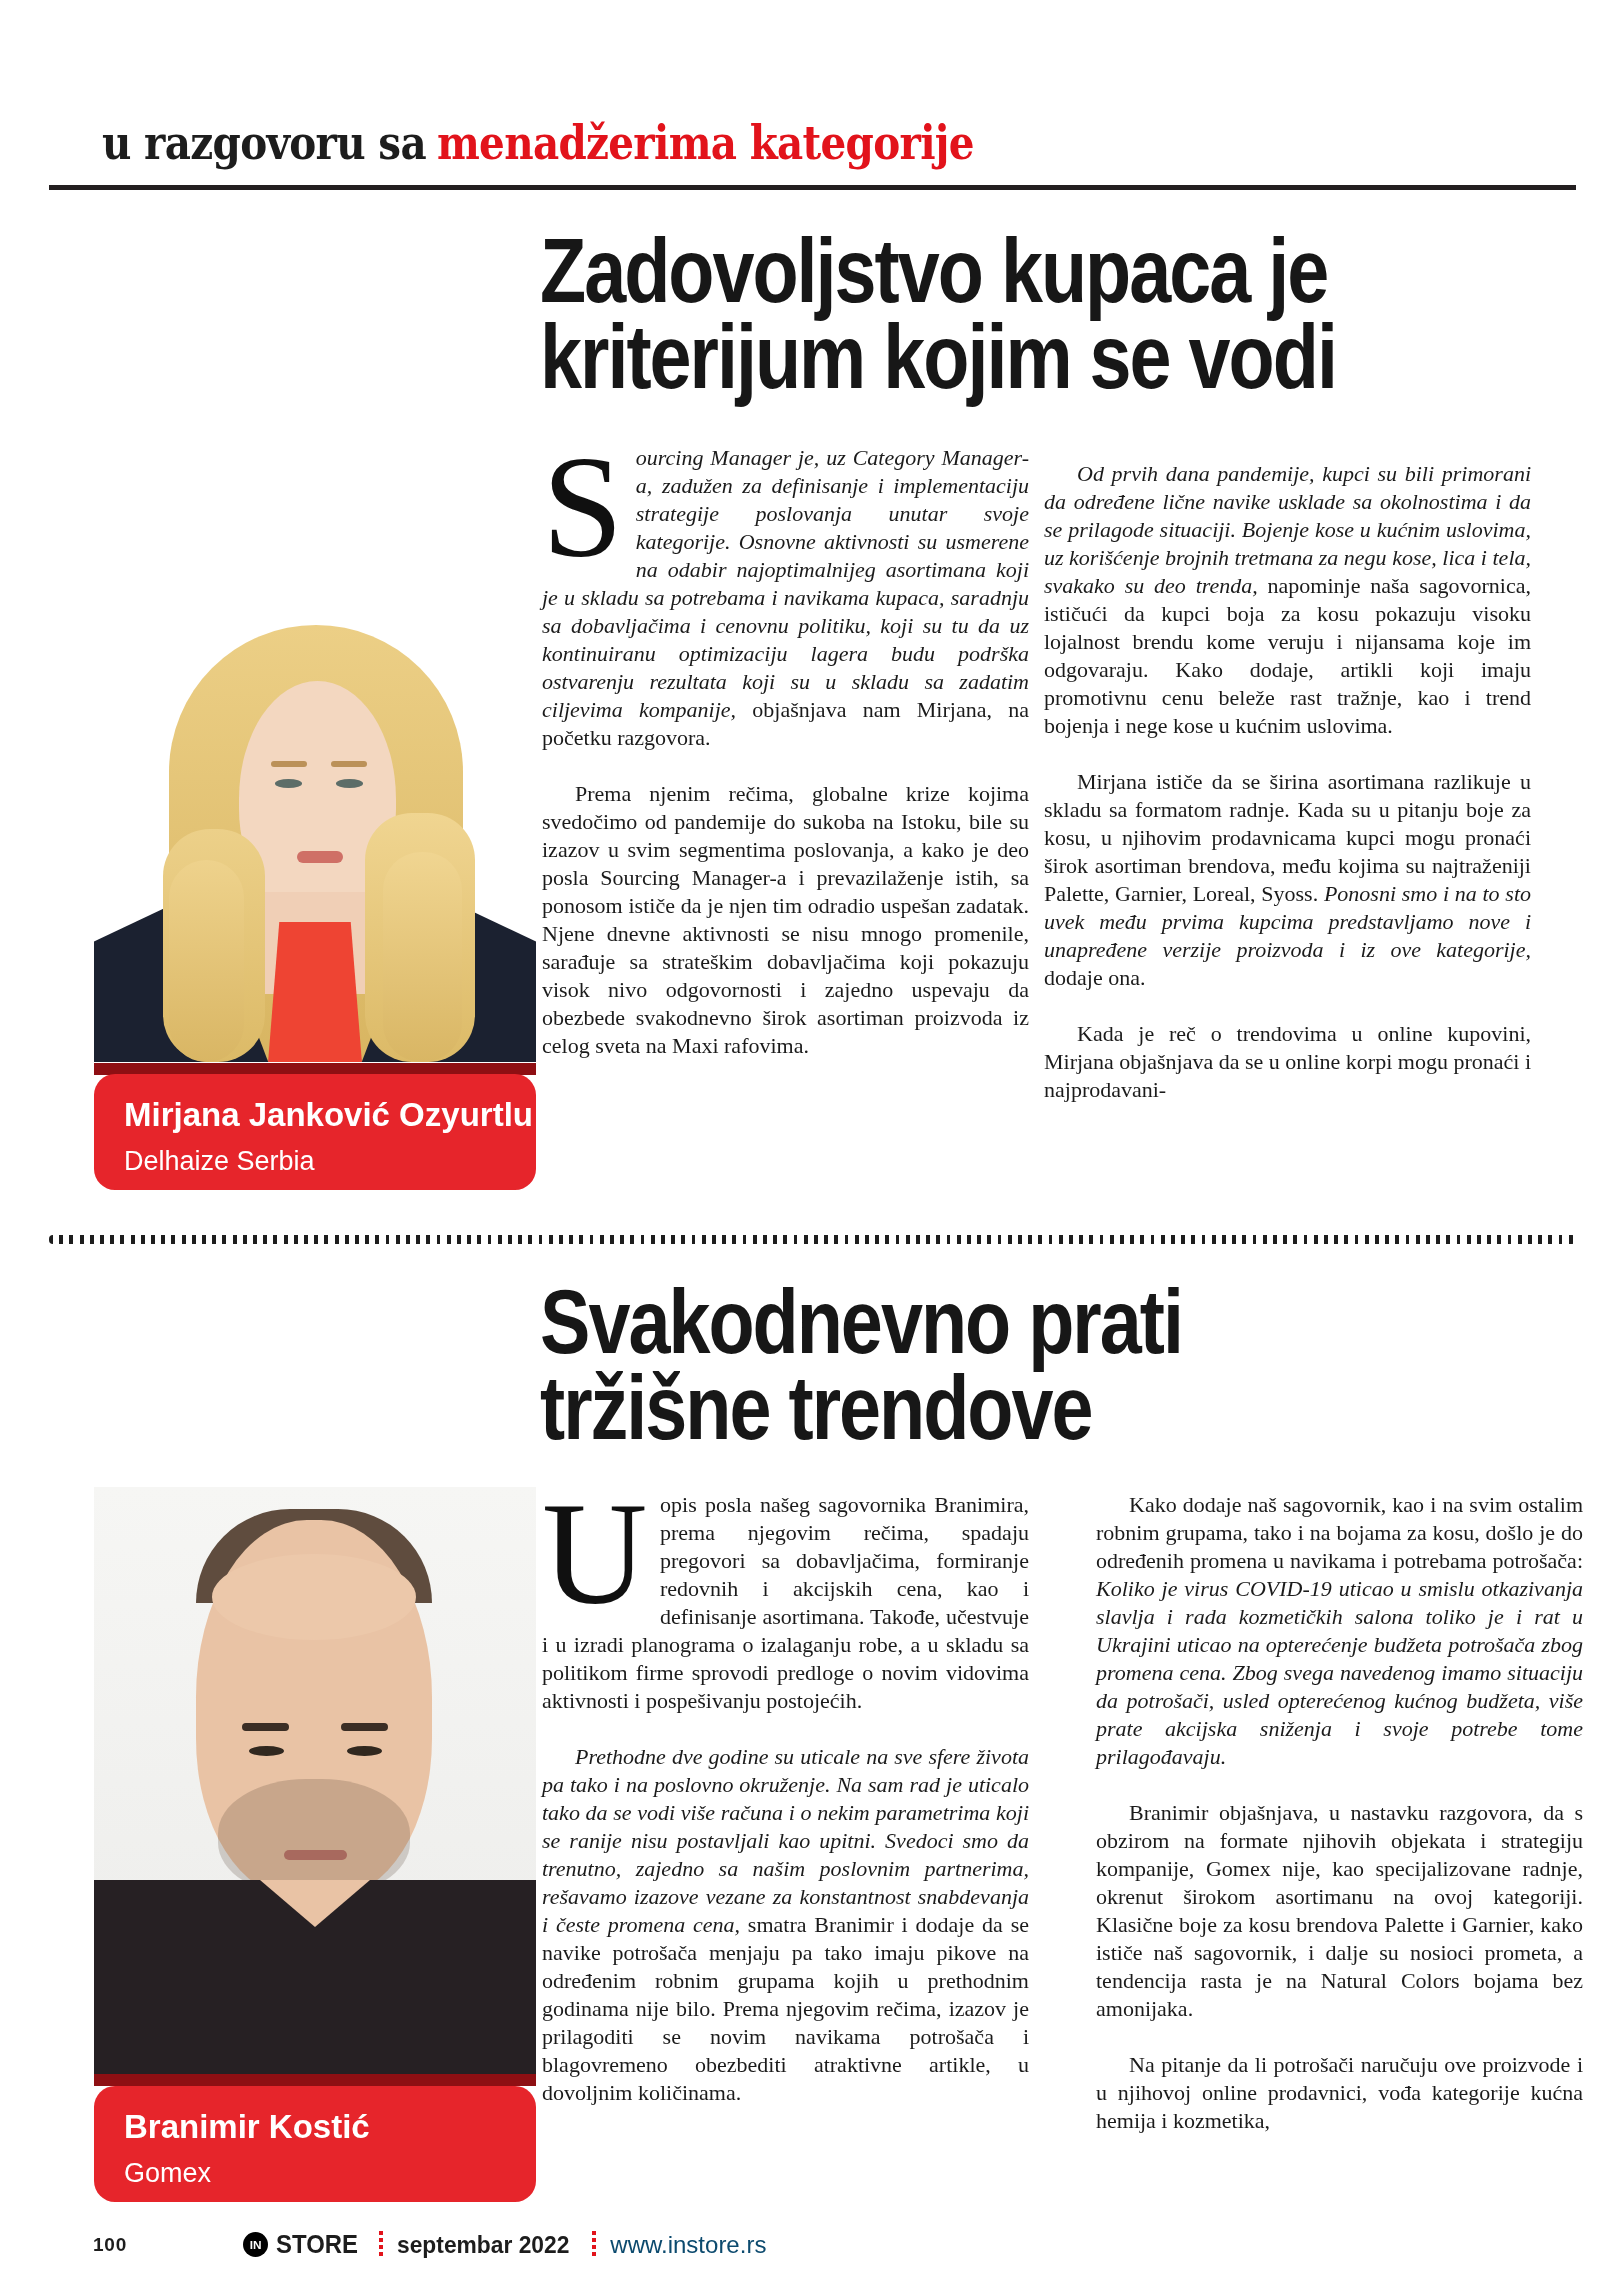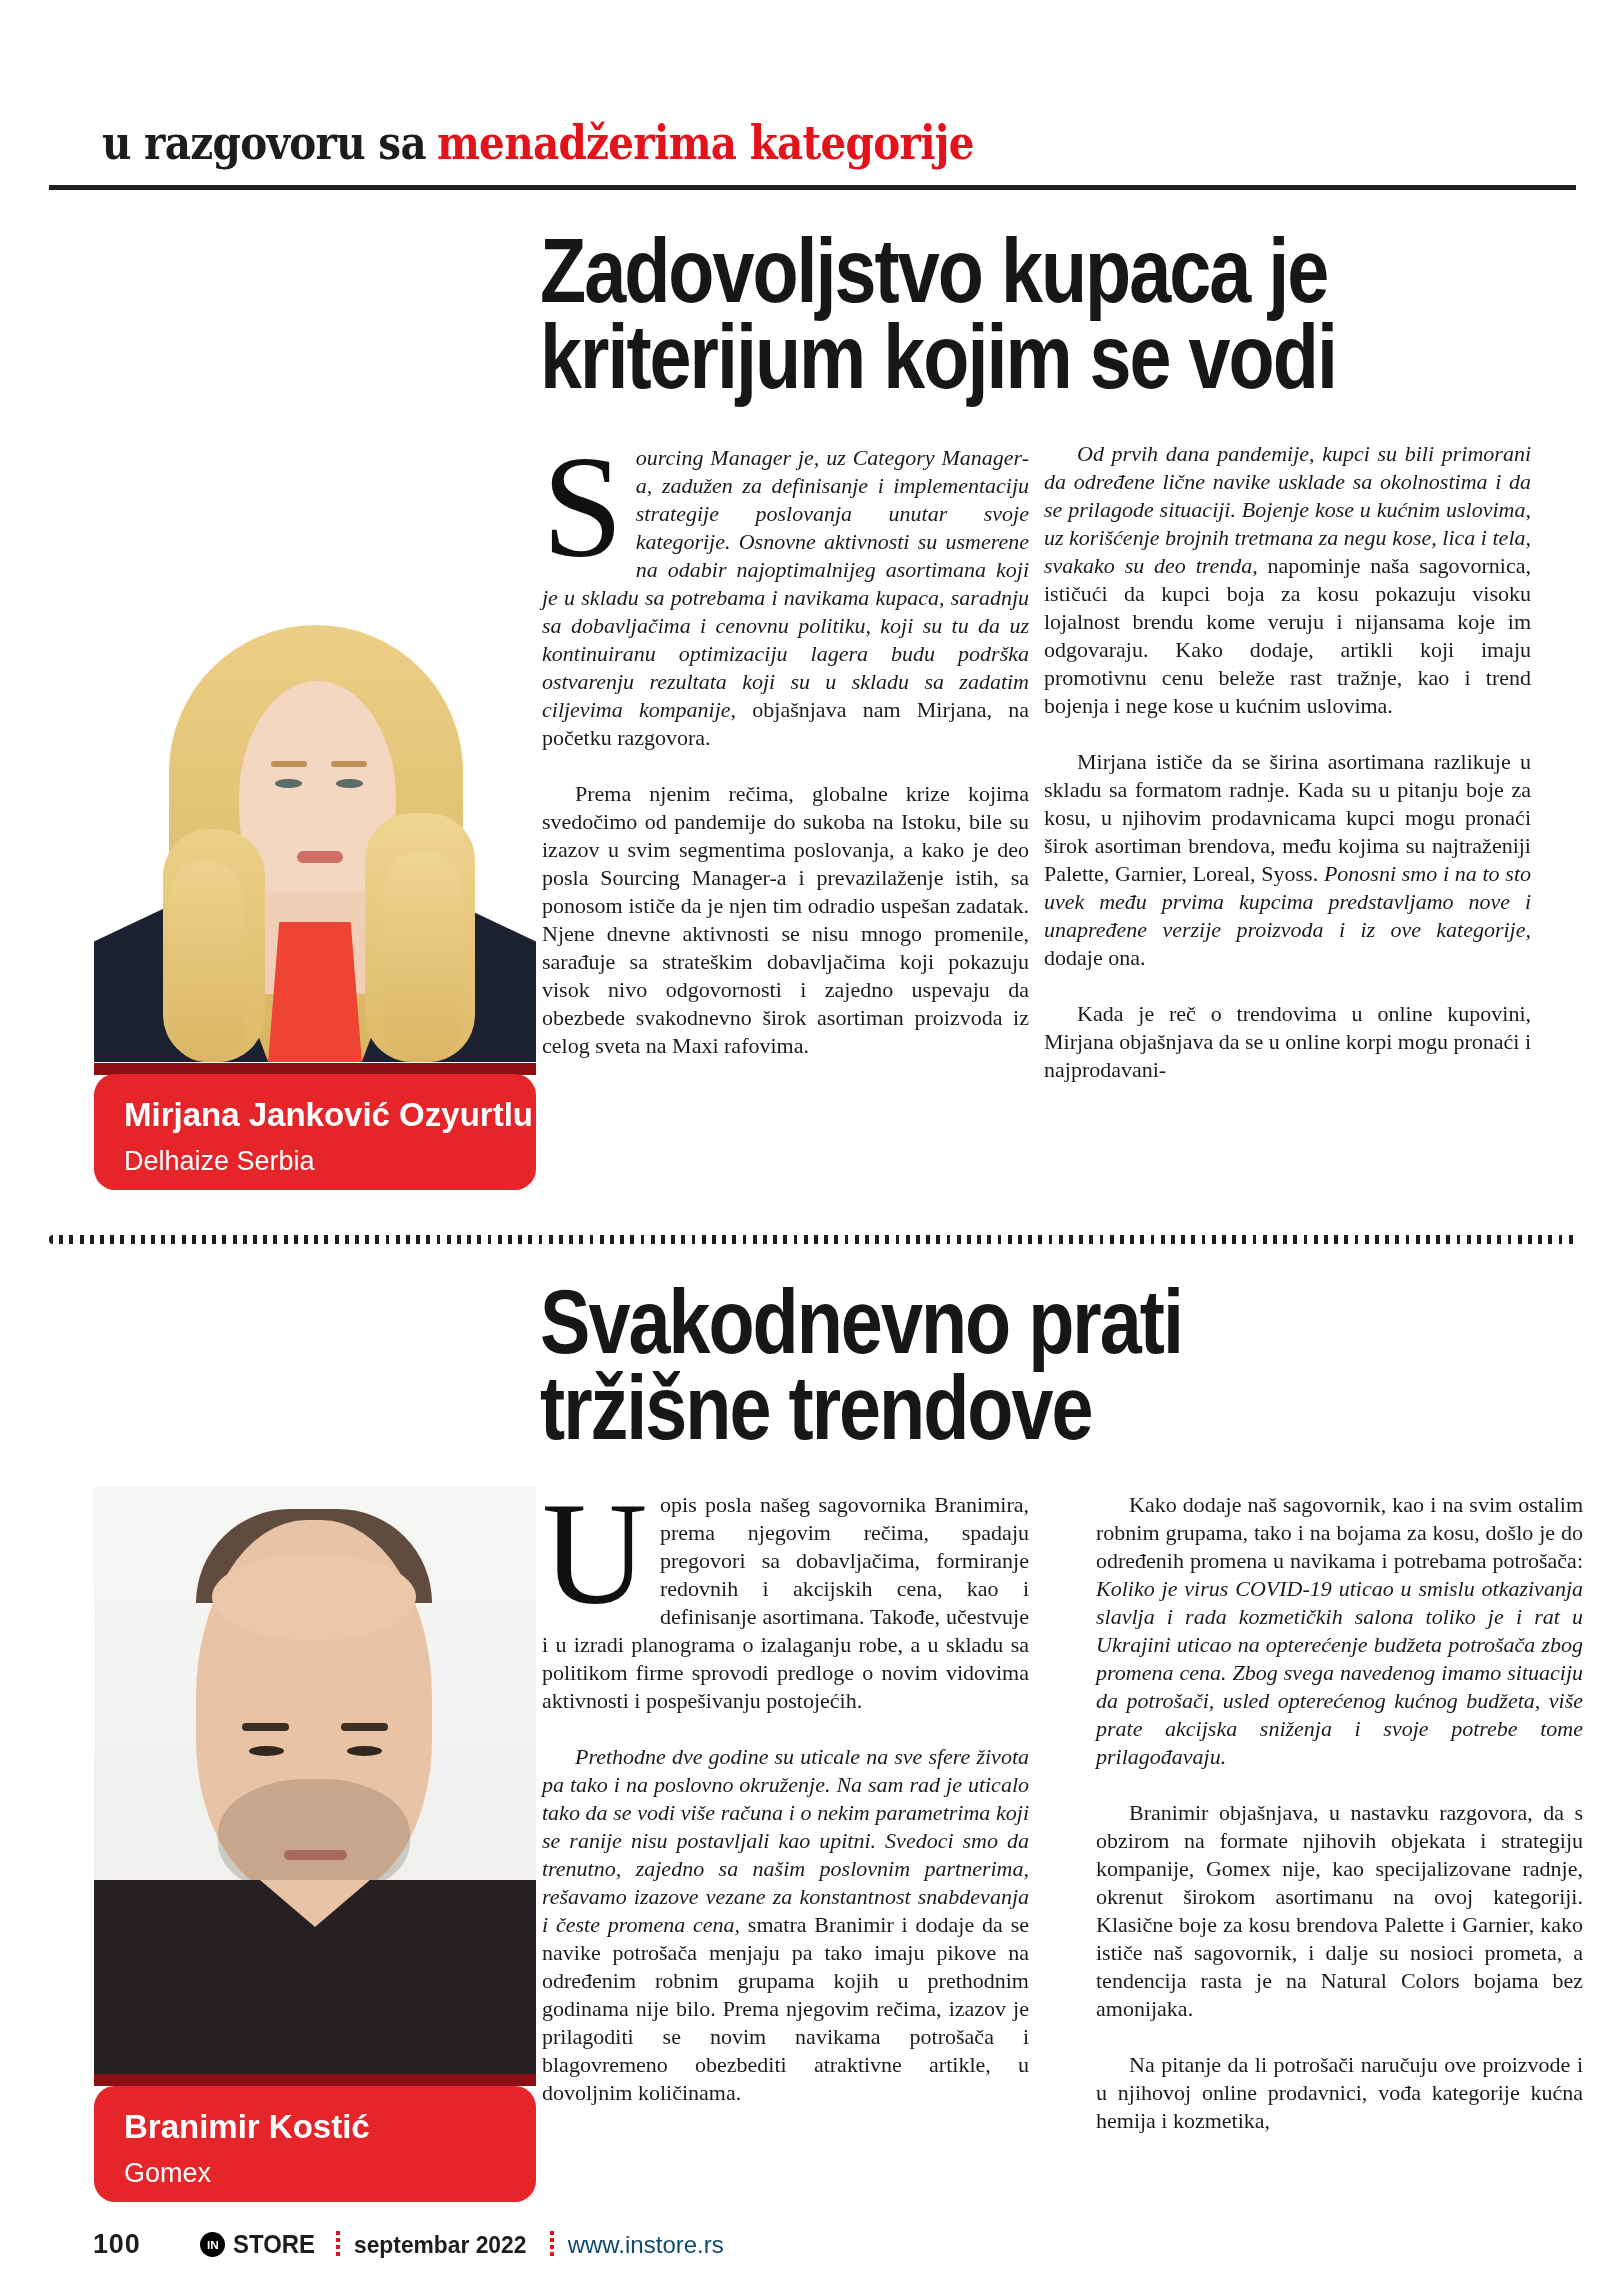--- a/index.html
+++ b/index.html
@@ -21,21 +21,21 @@
   
   .col{position:absolute;width:487px;font-size:22px;line-height:28px;text-align:justify;
        color:#1b1b1b;}
   .col p{margin:0;}
   .col p + p{margin-top:28px;}
   .ind{text-indent:33px;}
   .it{font-style:italic;}
   .dropcap{float:left;font-family:"Liberation Serif",serif;font-size:146px;line-height:.76;
            padding:7.9px 12.6px 0 0;color:#101010;}
   .a1-col1{left:542px;top:444px;}
-  .a1-col2{left:1044px;top:440px;}
+  .a1-col2{left:1044px;top:460px;}
   .a2-col1{left:542px;top:1491px;}
   .a2-col2{left:1096px;top:1491px;}
   
   .dotted-sep{position:absolute;left:49px;top:1235px;width:1527px;height:8.6px;
               background:repeating-linear-gradient(to right,#1d1d1d 0 3.9px,transparent 3.9px 10.2px);
               border-radius:3.9px;}
   
   .photo{position:absolute;left:94px;width:442px;overflow:hidden;}
   .photo1{top:232px;height:830px;background:#ffffff;}
   .photo2{top:1487px;height:587px;background:linear-gradient(#f6f6f4,#ececea);}
@@ -87,21 +87,21 @@
   .cap-box{position:absolute;left:94px;width:442px;height:116px;background:#e6252b;border-radius:21px;}
   .cap1-strip{top:1063px;} .cap1-box{top:1074px;}
   .cap2-strip{top:2074px;} .cap2-box{top:2086px;}
   .cap-name{position:absolute;left:30px;top:22px;font-family:"Liberation Sans",sans-serif;
             font-weight:bold;font-size:33px;color:#ffffff;white-space:nowrap;}
   .cap-co{position:absolute;left:30px;top:72px;font-family:"Liberation Sans",sans-serif;
           font-size:27px;color:#ffffff;white-space:nowrap;}
   
   .footer{position:absolute;left:93px;top:2229px;display:flex;align-items:center;
           font-family:"Liberation Sans",sans-serif;color:#1d1d1d;}
-  .f-page{font-weight:bold;font-size:27px;letter-spacing:0.8px;margin-right:60px;}
+  .f-page{font-weight:bold;font-size:19px;letter-spacing:0.8px;margin-right:116px;}
   .f-logo{display:flex;align-items:center;justify-content:center;width:25px;height:25px;
           border-radius:50%;background:#000000;color:#fff;font-weight:bold;font-size:11.8px;
           margin-right:7.9px;}
   .f-store{font-weight:bold;font-size:26px;letter-spacing:0;margin-right:14px;
            transform:scaleX(.92);transform-origin:left;}
   .f-dots{width:3.9px;height:28px;margin-right:14px;
           background:repeating-linear-gradient(#e2131b 0 3.9px,transparent 3.9px 7px);}
   .f-date{font-weight:bold;font-size:24px;margin-right:14px;transform:scaleX(.95);
           transform-origin:left;}
   .f-site{font-size:24px;color:#0c4a6e;}

